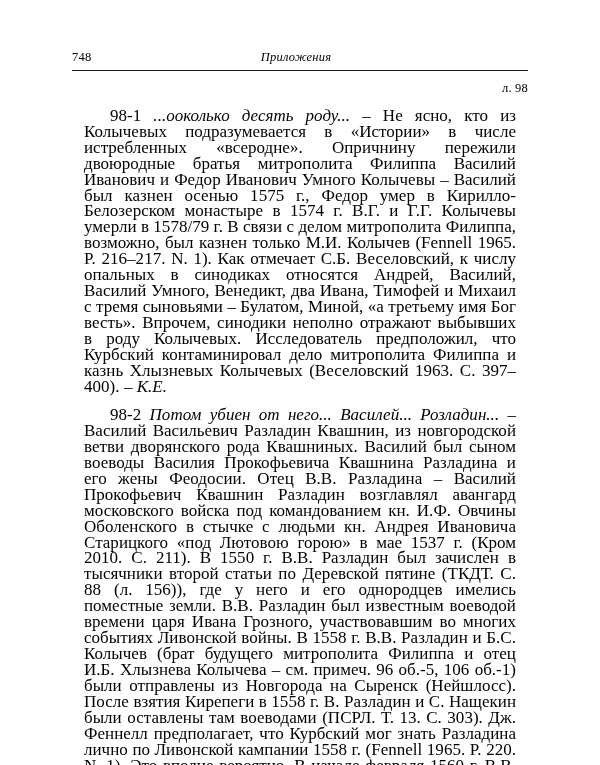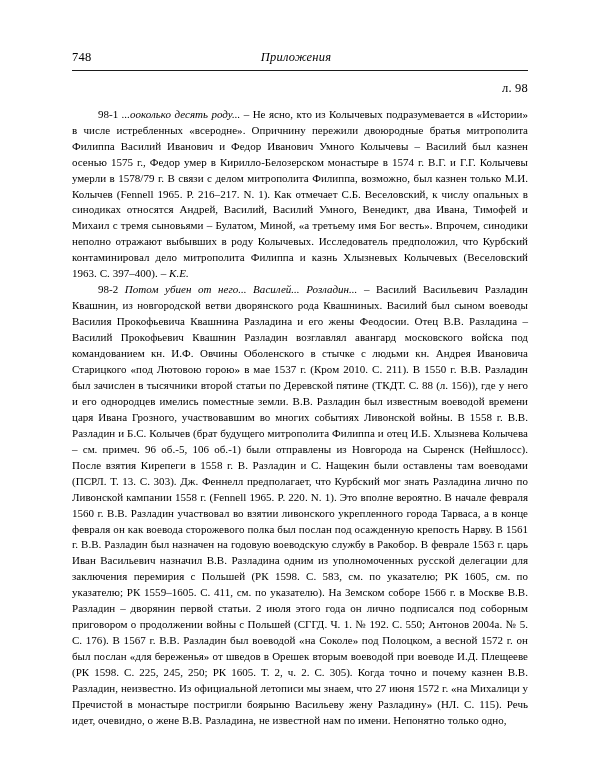--- a/index.html
+++ b/index.html
@@ -61,22 +61,22 @@
     width: 456px;
   }
   .folio-heading {
     text-align: right;
     font-size: 12.5px;
     margin: 0 0 11px 0;
     line-height: 1.1;
     letter-spacing: 0.2px;
   }
   p.note {
-    margin: 0;
-    font-size: 11px;
+    margin: 12px;
+    font-size: 17px;
     line-height: 15.95px;
     text-align: justify;
     text-justify: inter-word;
     text-indent: 26px;
     hyphens: none;
     letter-spacing: 0.02px;
     word-spacing: 0.1px;
   }
   p.note + p.note {
     margin-top: 0px;

